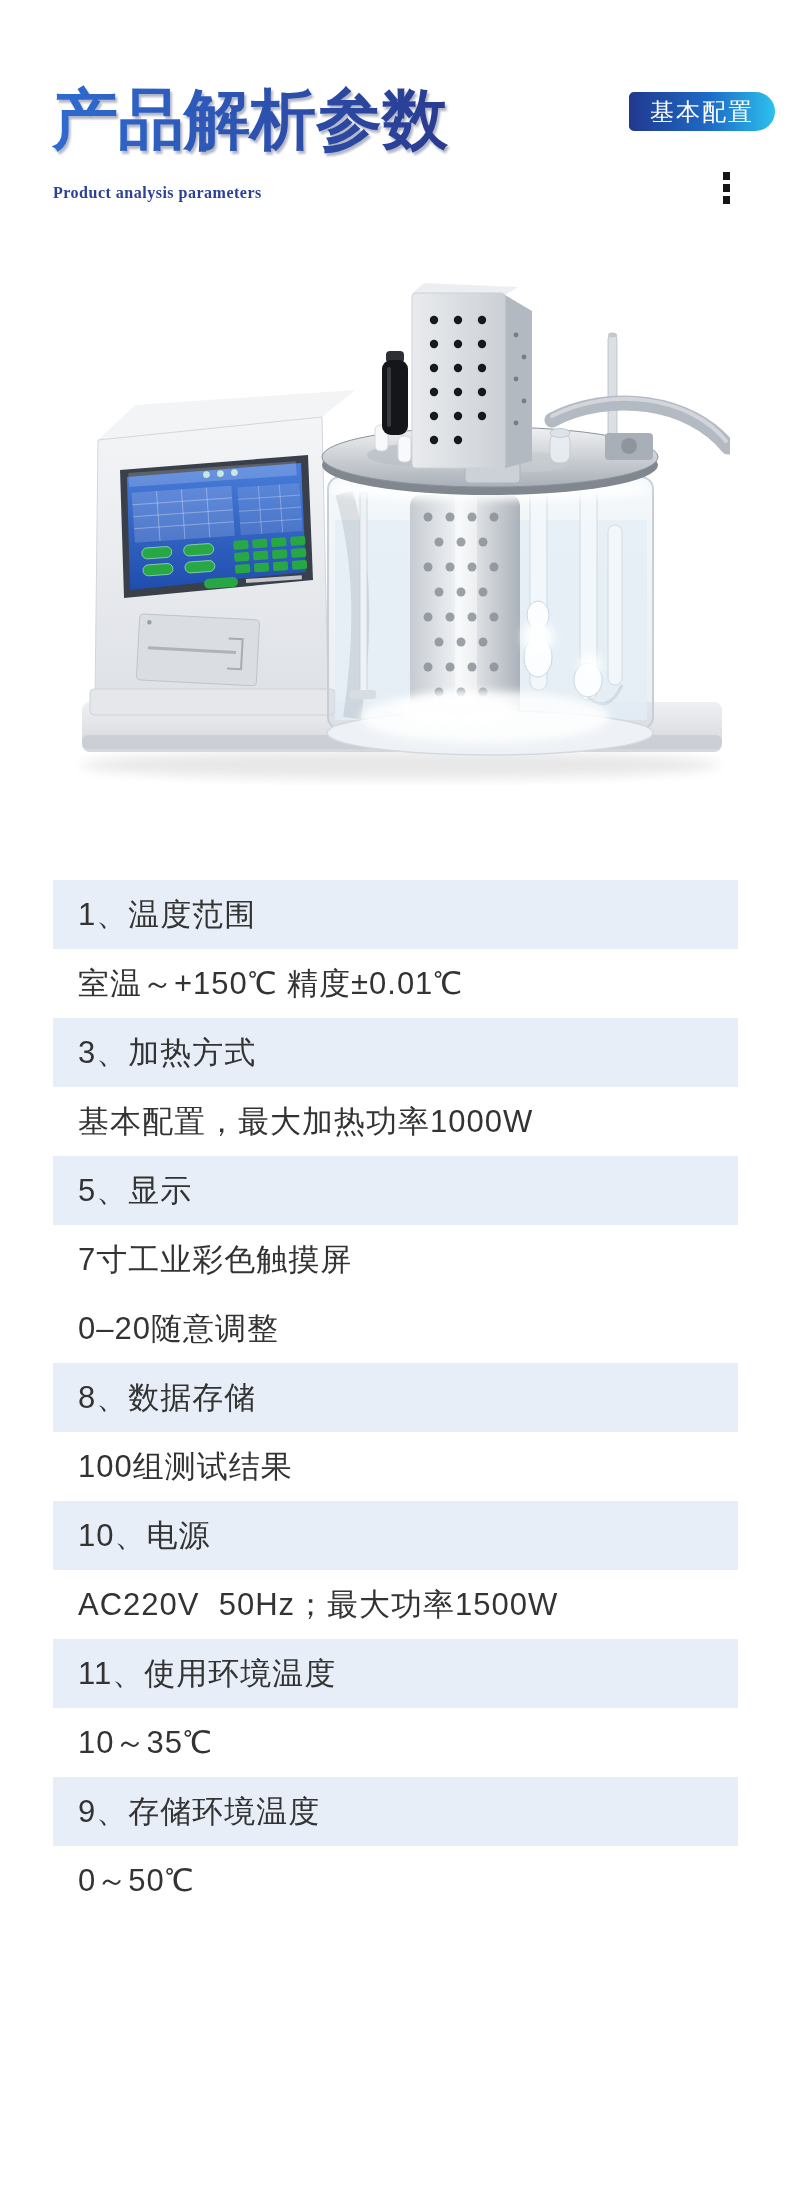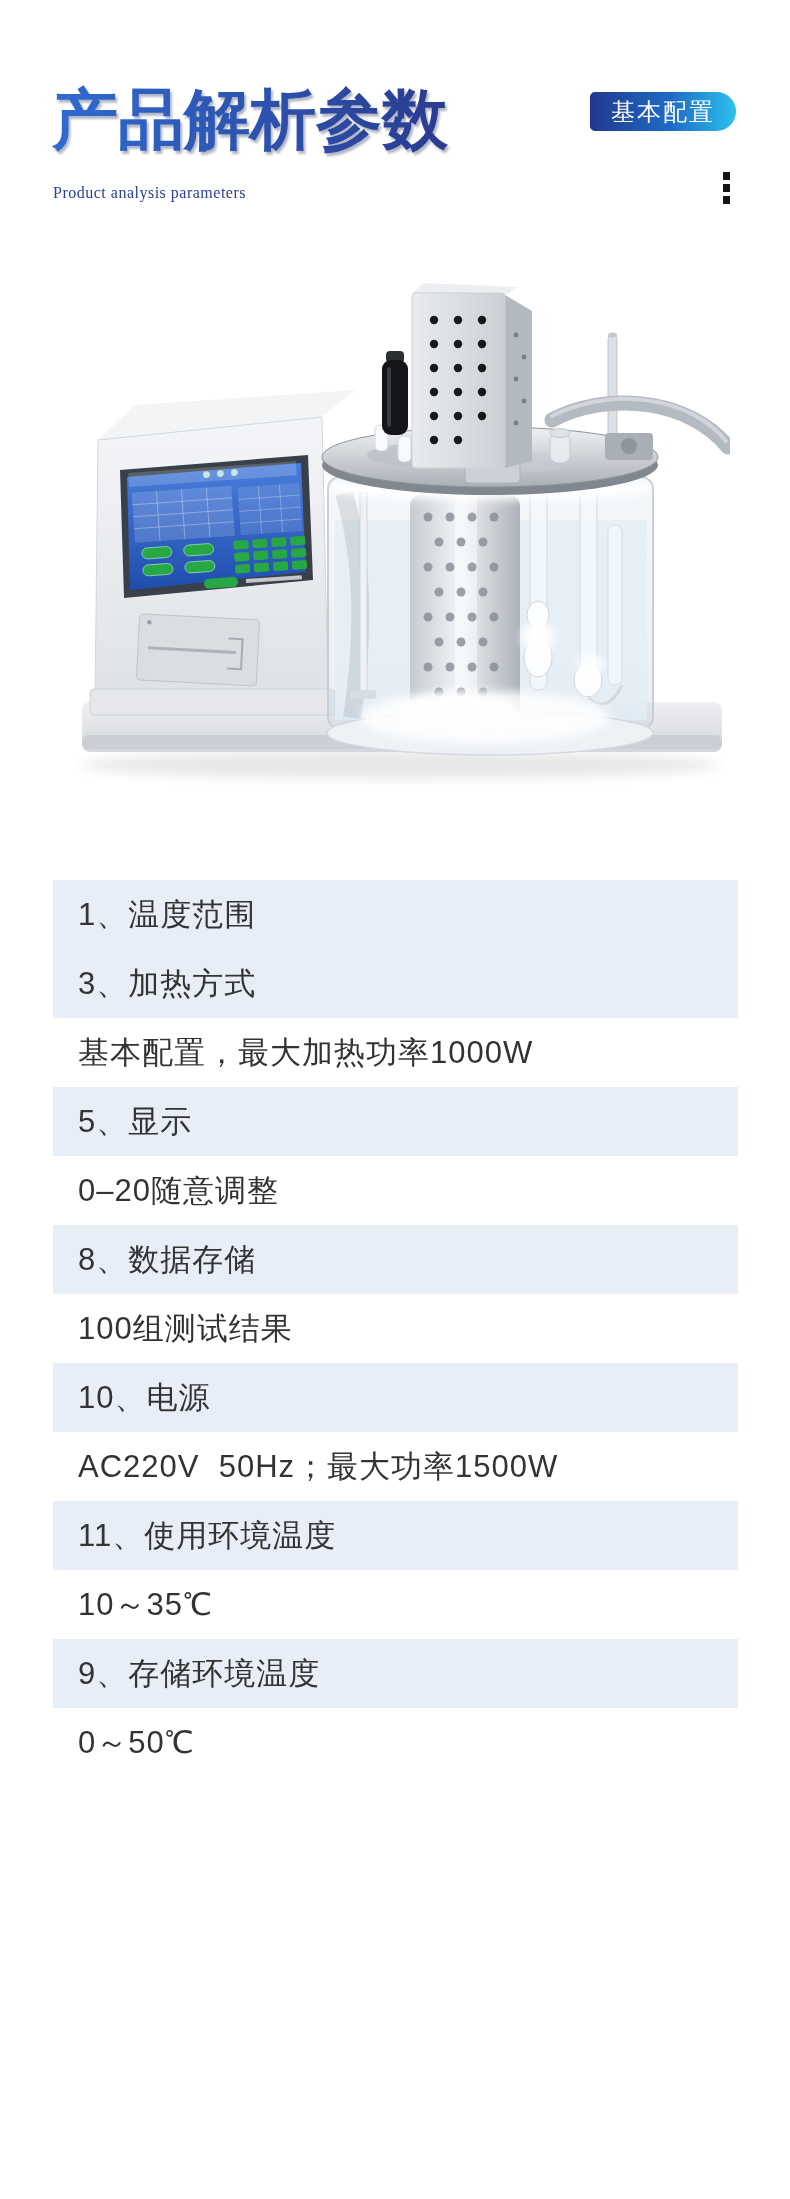--- a/index.html
+++ b/index.html
@@ -8,23 +8,23 @@
 
   
   .title{position:absolute;left:52px;top:84px;margin:0;
          font-family:"Liberation Serif",serif;font-weight:700;
          font-size:66px;line-height:1.1;letter-spacing:0px;
          background:linear-gradient(90deg,var(--title-g1),var(--title-g2));
          -webkit-background-clip:text;background-clip:text;
          color:transparent;-webkit-text-fill-color:transparent;
          filter:drop-shadow(2px 3px 1px rgba(35,45,90,.35));}
   .subtitle{position:absolute;left:53px;top:184px;
-            font-family:"Liberation Serif",serif;font-weight:400;
+            font-family:"Liberation Serif",serif;font-weight:700;
             font-size:16px;letter-spacing:.5px;color:var(--accent);}
-  .badge{position:absolute;left:590px;top:92px;width:146px;height:39px;
+  .badge{position:absolute;left:629px;top:92px;width:146px;height:39px;
          border-radius:5px 20px 20px 5px;
          background:linear-gradient(90deg,var(--badge-g1) 0%,var(--badge-g2) 55%,var(--badge-g3) 100%);
          color:#fff;font-size:24px;letter-spacing:2px;
          display:flex;align-items:center;justify-content:center;}
   .dots{position:absolute;left:723px;top:172px;display:flex;flex-direction:column;gap:4px;}
   .dots .dash{width:7px;height:8px;background:#151515;}
 
   
   .product{position:absolute;left:60px;top:265px;width:670px;height:520px;}
 
@@ -266,31 +266,37 @@
         <path d="M492,155 C550,125 630,135 668,182" fill="none" stroke="#b4bac1" stroke-width="15" stroke-linecap="round"></path>
         <path d="M492,151 C550,121 630,131 666,176" fill="none" stroke="#d9dce1" stroke-width="4" stroke-linecap="round" opacity=".8"></path>
       </g>
     </svg>
   </div>
 
   <div class="spec-table">
   <div class="row label-row">
     <span>1、温度范围</span>
   </div>
+  <div class="row value-row">
+    <span>室温～+150℃ 精度±0.01℃</span>
+  </div>
 
 
   <div class="row label-row">
     <span>3、加热方式</span>
   </div>
   <div class="row value-row">
     <span>基本配置，最大加热功率1000W</span>
   </div>
 
   <div class="row label-row">
     <span>5、显示</span>
+  </div>
+  <div class="row value-row">
+    <span>7寸工业彩色触摸屏</span>
   </div>
 
   <div class="row value-row">
     <span>0–20随意调整</span>
   </div>
 
   <div class="row label-row">
     <span>8、数据存储</span>
   </div>
   <div class="row value-row">

